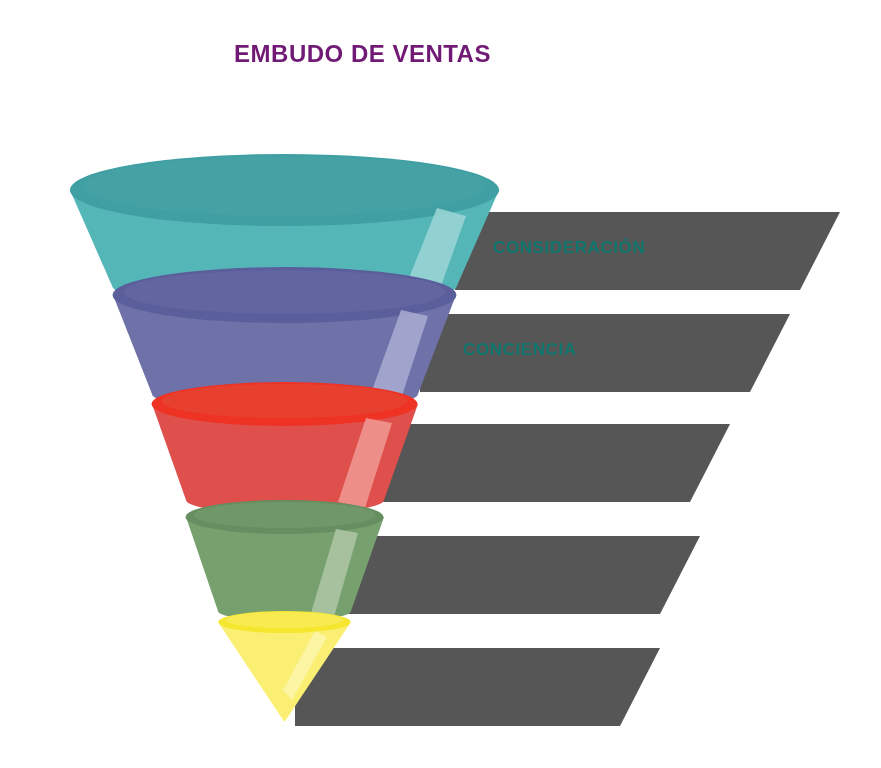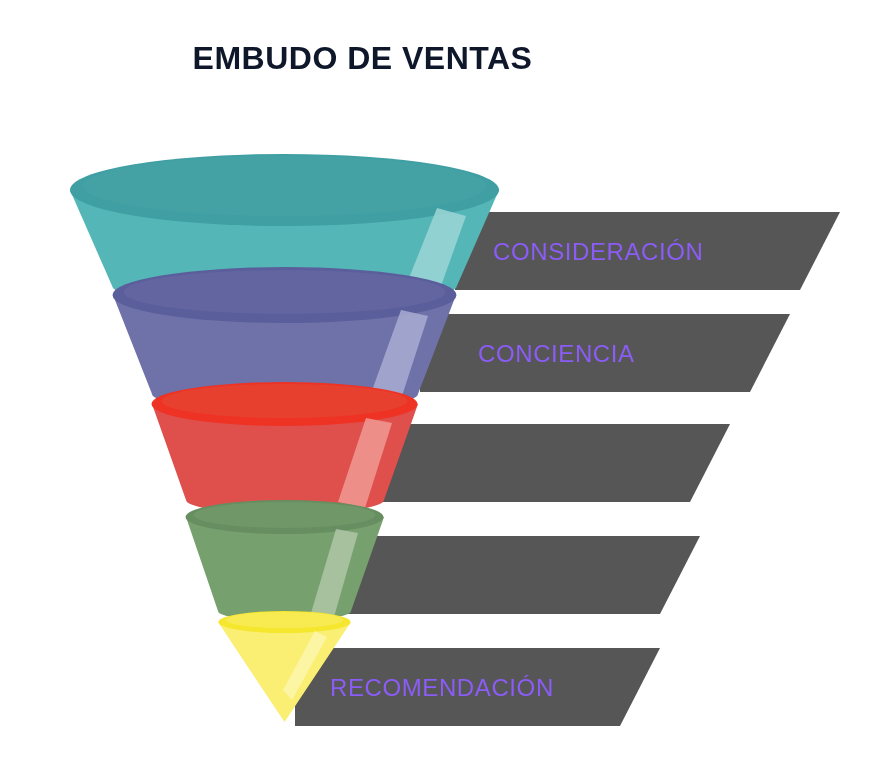--- a/index.html
+++ b/index.html
@@ -7,31 +7,31 @@
     width:881px;height:768px;
     background:#ffffff;
     font-family:"Liberation Sans", sans-serif;
     overflow:hidden;
     position:relative;
   }
   #stage{position:absolute;left:0;top:0;width:881px;height:768px;}
   #title{
     position:absolute;left:0;top:40px;width:725px;
     text-align:center;
-    font-size:32px;
+    font-size:24px;
     font-weight:bold;
     letter-spacing:0.5px;
-    color:#0f172a;
+    color:#701a75;
   }
   #funnel-svg{position:absolute;left:0;top:0;width:881px;height:768px;}
   .banner-label{
     position:absolute;
-    color:#8b5cf6;
-    font-size:24px;
-    font-weight:normal;
+    color:#0f766e;
+    font-size:17px;
+    font-weight:bold;
     letter-spacing:0.6px;
     white-space:nowrap;
     pointer-events:none;
   }
 </style>
 </head>
 <body>
 
 <div id="stage">
 
@@ -82,16 +82,15 @@
     <g>
       <path d="M 218,622 L 284.5,722 L 351,622 Z" fill="#FAEF73"></path>
       <ellipse cx="284.5" cy="622" rx="66" ry="11" fill="#F5E62E"></ellipse>
       <ellipse cx="284.5" cy="620" rx="59" ry="8" fill="#F8EB52"></ellipse>
       <path d="M 327,637 L 292,700 L 283,690 L 315,631 Z" fill="#FCF5A8" opacity="0.9"></path>
     </g>
 
   </svg>
 
   <div class="banner-label" style="left:493px;top:238px;">CONSIDERACIÓN</div>
-  <div class="banner-label" style="left:478px;top:340px;">CONCIENCIA</div>
-  <div class="banner-label" style="left:330px;top:674px;">RECOMENDACIÓN</div>
+  <div class="banner-label" style="left:463px;top:340px;">CONCIENCIA</div>
 
 </div>
 
 </body></html>

